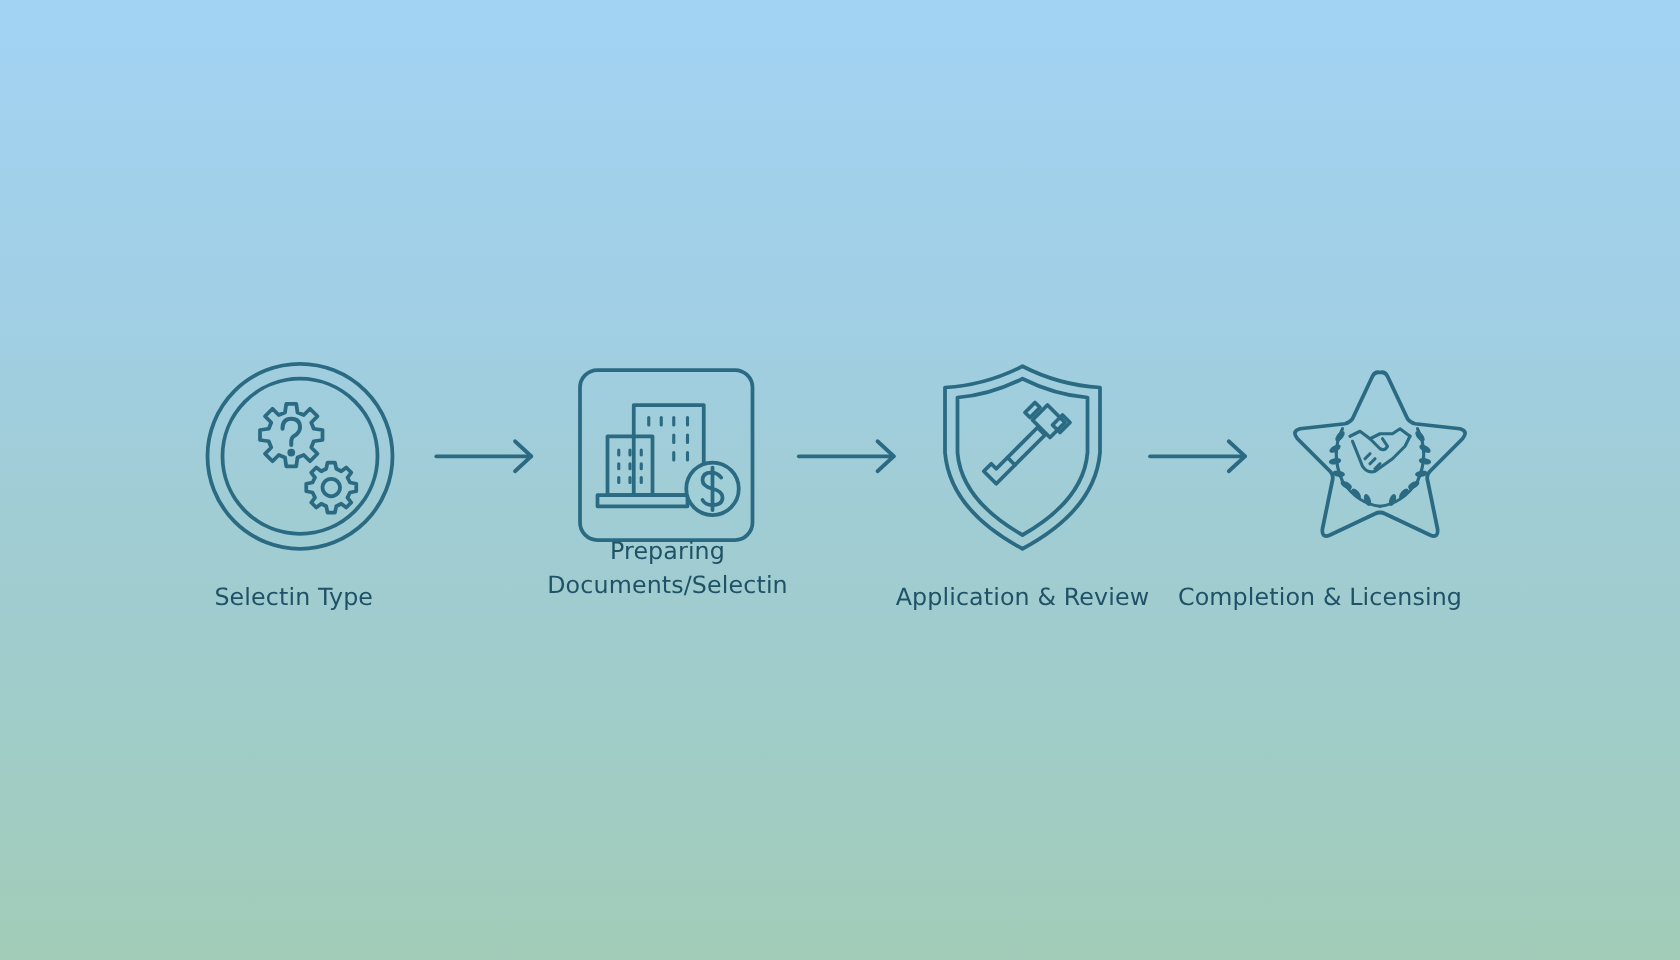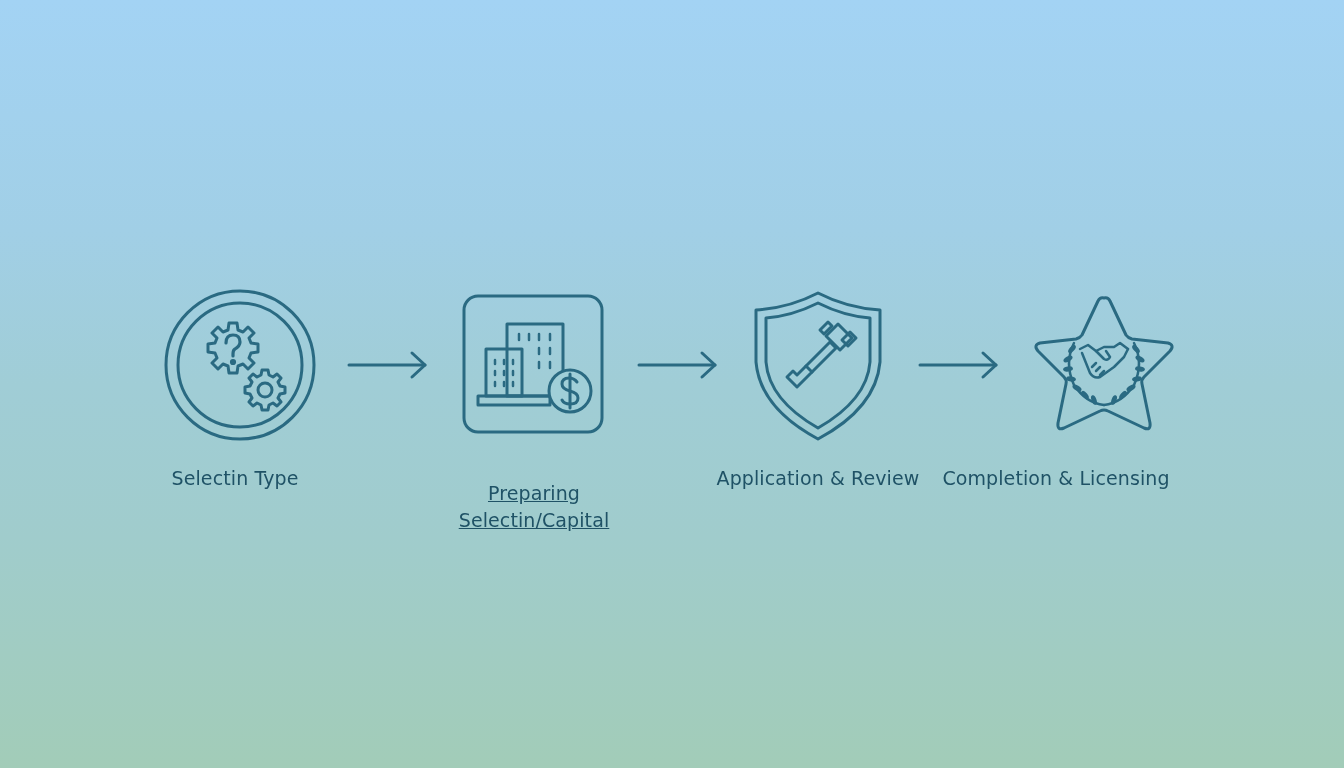--- a/index.html
+++ b/index.html
@@ -78,23 +78,23 @@
         <line x1="33" y1="88" x2="33" y2="92"></line>
           <line x1="42" y1="88" x2="42" y2="92"></line>
           <line x1="51" y1="88" x2="51" y2="92"></line>
       </g>
 
       <circle cx="108" cy="97" r="21" fill="#a0cfd8"></circle>
       <path d="M115,88 Q112,84 107,84 Q100,84 100,90 Q100,95 108,97 Q116,99 116,104 Q116,110 108,110 Q102,110 100,106"></path>
       <line x1="108" y1="80" x2="108" y2="114"></line>
     </svg>
   </div>
-  <div class="label" style="left:534px; top:480px;text-decoration:underline;">
+  <div class="label" style="left:534px; top:428px;">
     <span>Preparing</span>
-    <span>Selectin/Capital</span>
+    <span>Documents/Selectin</span>
   </div>
 
   <div class="arrow" style="left:636px; top:350px;">
     <svg width="84" height="30" viewBox="0 0 84 30" fill="none" stroke="#2a6a82" stroke-width="3" stroke-linecap="round" stroke-linejoin="round">
       <line x1="3" y1="15" x2="79" y2="15"></line>
       <polyline points="66,3 79,15 66,27"></polyline>
     </svg>
   </div>
 
   <div class="icon" style="left:752px; top:290px;">

